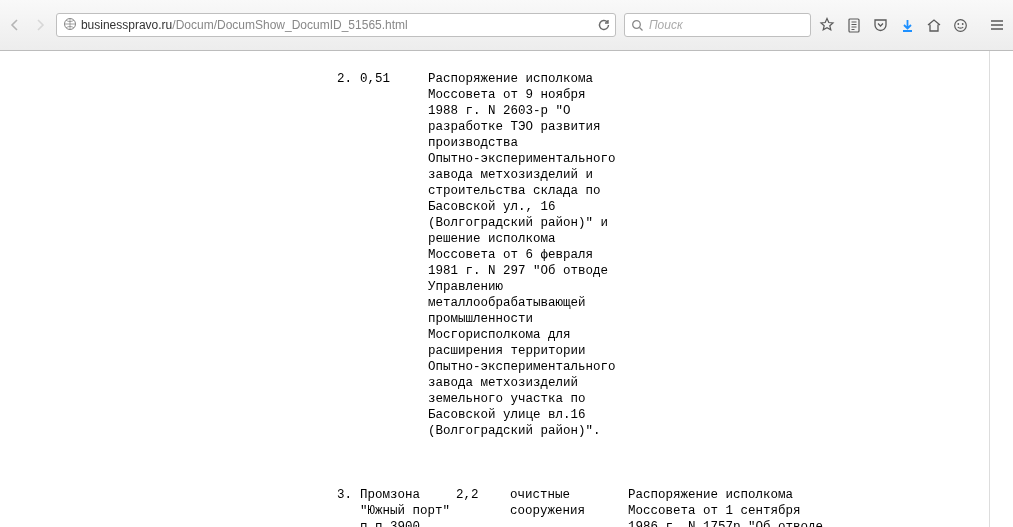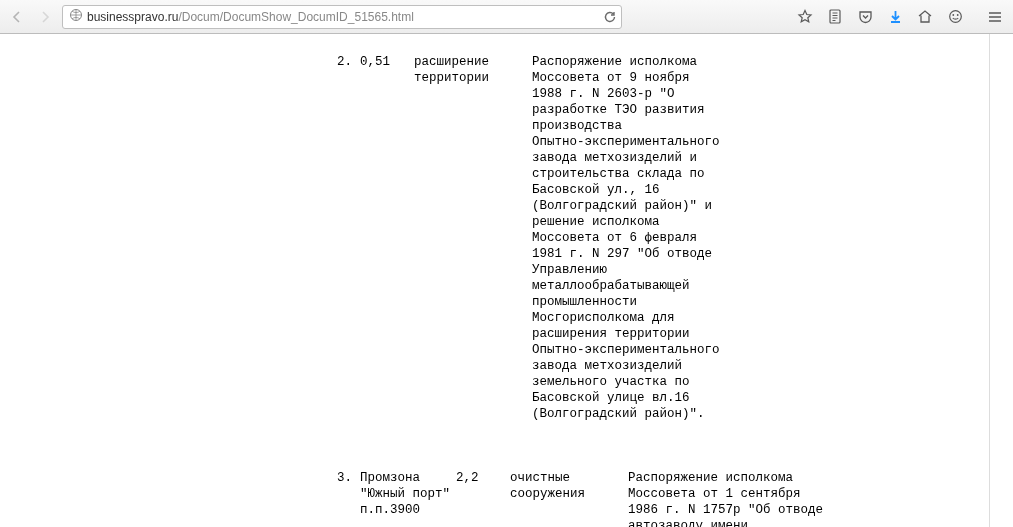--- a/index.html
+++ b/index.html
@@ -5,21 +5,21 @@
 * { margin: 0; padding: 0; box-sizing: border-box; }
 body {
   font-family: Arial, sans-serif;
   font-size: 12px;
   background: #fff;
   width: 1013px;
   height: 527px;
   overflow: hidden;
 }
 .toolbar {
-  height: 34px;
+  height: 51px;
   background: linear-gradient(to bottom, #f9f9f9, #ededed);
   border-bottom: 1px solid #bcbcbc;
   display: flex;
   align-items: center;
   padding: 0 4px;
   gap: 2px;
 }
 .nav-btn {
   width: 26px;
   height: 24px;
@@ -137,20 +137,29 @@
     </span>
     <div class="url-text">
       <span class="dark">businesspravo.ru</span><span>/Docum/DocumShow_DocumID_51565.html</span>
     </div>
     <span class="refresh">
       <svg width="14" height="14" viewBox="0 0 14 14">
           <path d="M11.5 7a4.5 4.5 0 1 1-1.3-3.2M11 2v3h-3" fill="none" stroke="currentColor" stroke-width="1.4"></path>
         </svg>
     </span>
   </div>
+  <div class="search-bar">
+    <span class="search-icon">
+      <svg width="13" height="13" viewBox="0 0 13 13">
+          <circle cx="5.5" cy="5.5" r="3.8" fill="none" stroke="currentColor" stroke-width="1.3"></circle>
+          <path d="M8.5 8.5l3 3" stroke="currentColor" stroke-width="1.3"></path>
+        </svg>
+    </span>
+    <input class="search-input" placeholder="Поиск" style="">
+  </div>
   <div class="spacer"></div>
   <div class="icon-btn">
     <svg width="16" height="16" viewBox="0 0 16 16">
         <path d="M8 1.5l1.8 4 4.2.4-3.2 2.8 1 4.1L8 10.7l-3.8 2.1 1-4.1L2 5.9l4.2-.4z" fill="none" stroke="currentColor" stroke-width="1.2"></path>
       </svg>
   </div>
   <div class="icon-btn">
     <svg width="14" height="15" viewBox="0 0 14 15">
         <rect x="2" y="1" width="10" height="13" rx="1" fill="none" stroke="currentColor" stroke-width="1.2"></rect>
         <path d="M4.5 4h5M4.5 6.5h5M4.5 9h5M4.5 11.5h3" stroke="currentColor" stroke-width="1"></path>
@@ -186,22 +195,20 @@
         <path d="M2 3h12M2 7h12M2 11h12" stroke="currentColor" stroke-width="1.6"></path>
       </svg>
   </div>
 </div>
 
 <div class="content">
   <div class="content-inner">
     <div class="row">
       <div class="c1">2.</div>
       <div class="c3">0,51</div>
-      <div class="c4" style="white-space:pre-line">расширение
-территории</div>
       <div class="c5" style="white-space:pre-line">Распоряжение   исполкома
 Моссовета  от  9  ноября
 1988 г. N 2603-р "О
 разработке ТЭО развития
 производства
 Опытно-экспериментального
 завода метхозизделий и
 строительства склада по
 Басовской ул., 16
 (Волгоградский район)" и

